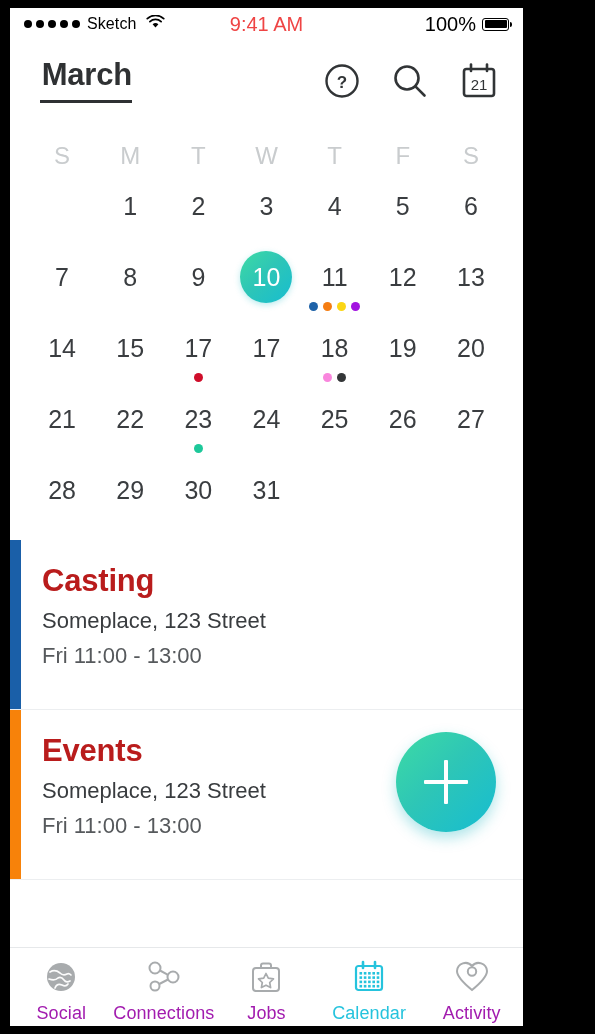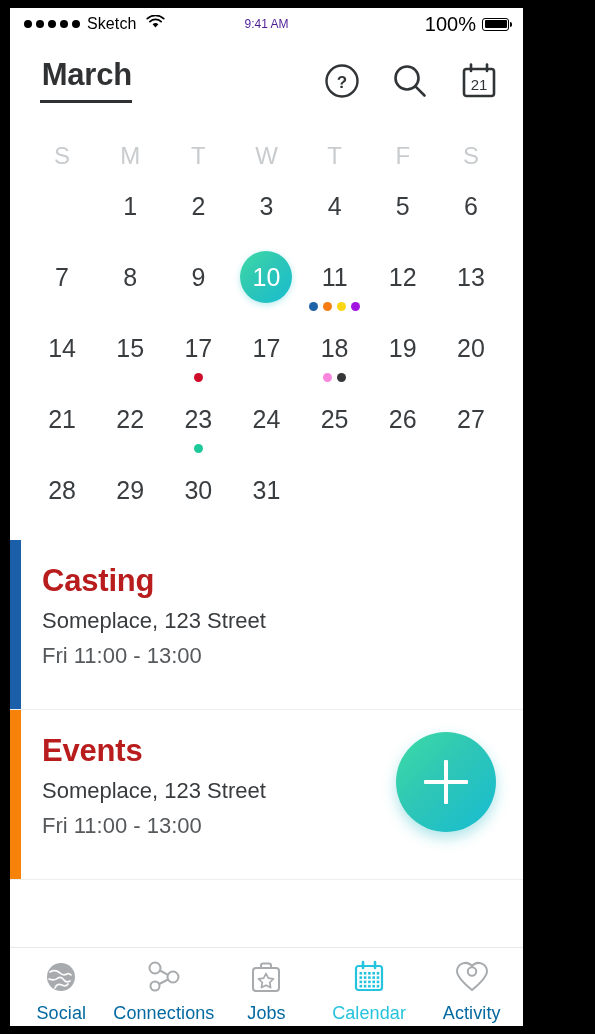--- a/index.html
+++ b/index.html
@@ -27,21 +27,21 @@
     background: #fff;
     position: relative;
   }
   .sb-left { display: flex; align-items: center; gap: 7px; }
   .sig-dots { display: flex; gap: 4px; align-items: center; }
   .sig-dots i { width: 8px; height: 8px; border-radius: 50%; background: #000; display:block; }
   .carrier { font-size: 16px; color: #000; letter-spacing: .1px; }
   .wifi { margin-left: 2px; display:block; }
   .sb-center {
     position: absolute; left: 0; right: 0; text-align: center;
-    font-size: 12px; color: #4c1d95; pointer-events: none;
+    font-size: 20px; color: #ef4444; pointer-events: none;
   }
   .sb-right {
     margin-left: auto; display: flex; align-items: center; gap: 6px;
     position: relative; z-index: 2;
   }
   .batt-pct { font-size: 20px; color: #000; }
   .batt {
     width: 27px; height: 13px; border: 1.4px solid #000; border-radius: 3px;
     position: relative; padding: 1.5px;
   }
@@ -126,21 +126,21 @@
 
   
   .tabbar {
     flex: 0 0 86px; border-top: 1px solid #e6e8ea;
     display:grid; grid-template-columns: repeat(5, 1fr); background:#fff;
   }
   .tab {
     display:flex; flex-direction:column; align-items:center; justify-content:center;
     gap: 7px; cursor:pointer;
   }
-  .tab-label { font-size: 18px; color:#0369a1; letter-spacing:.1px; }
+  .tab-label { font-size: 18px; color:#a21caf; letter-spacing:.1px; }
   .tab.active .tab-label { color:#25c3dd; }
   .tab-ico { height: 38px; display:flex; align-items:center; justify-content:center; }
 </style>
 </head>
 <body>
 
 <div id="phone">
 
   <div class="statusbar">
     <div class="sb-left">

